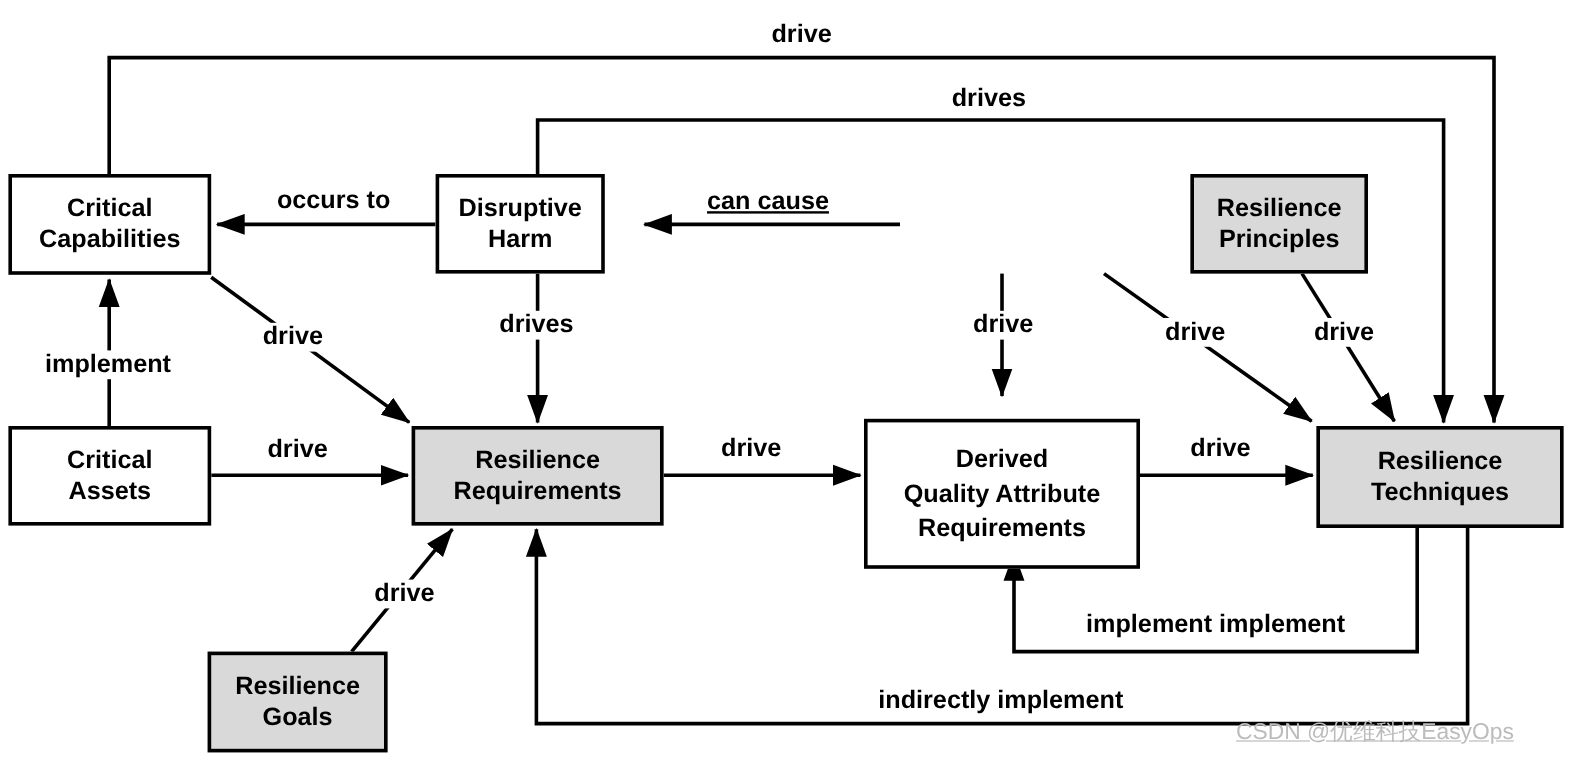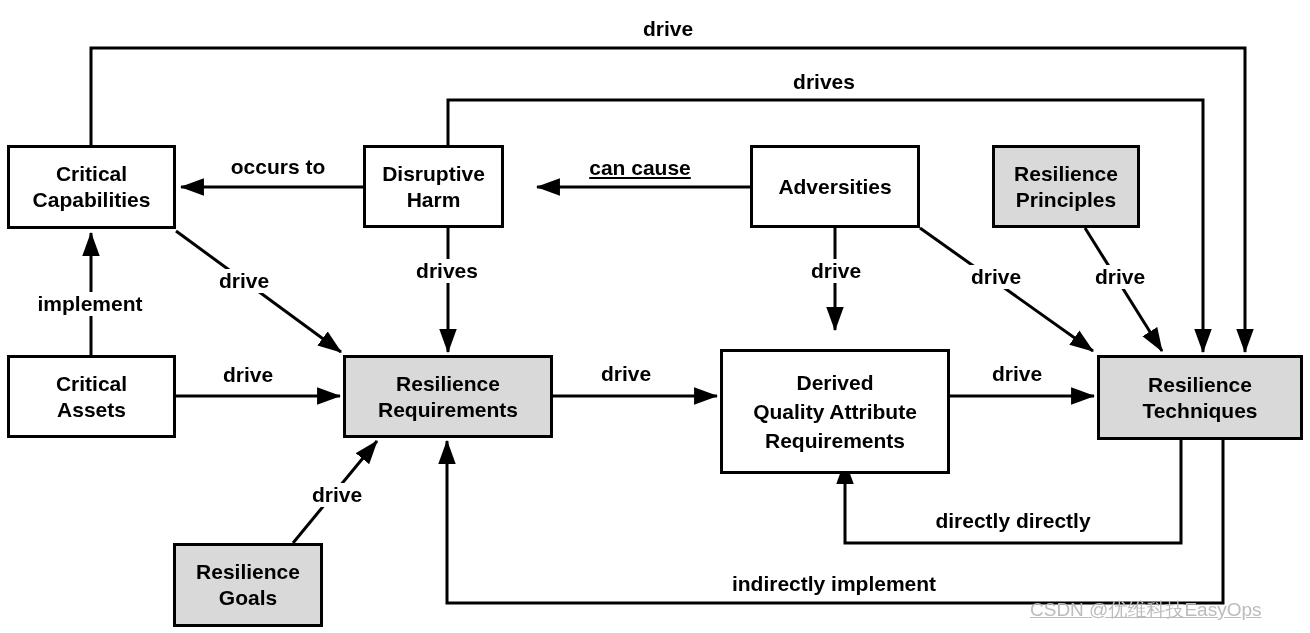--- a/index.html
+++ b/index.html
@@ -85,23 +85,20 @@
   <div class="node" style="left:7px;top:145px;width:169px;height:84px;">
     <span class="nl">Critical</span>
     <span class="nl">Capabilities</span>
   </div>
 
   <div class="node" style="left:363px;top:145px;width:141px;height:83px;">
     <span class="nl">Disruptive</span>
     <span class="nl">Harm</span>
   </div>
 
-  <div class="node" style="left:750px;top:145px;width:170px;height:83px;">
-    <span class="nl">Adversities</span>
-  </div>
 
   <div class="node gray" style="left:992px;top:145px;width:148px;height:83px;">
     <span class="nl">Resilience</span>
     <span class="nl">Principles</span>
   </div>
 
   <div class="node" style="left:7px;top:355px;width:169px;height:83px;">
     <span class="nl">Critical</span>
     <span class="nl">Assets</span>
   </div>
@@ -133,19 +130,19 @@
   <div class="elabel" style="left:640px;top:168px;text-decoration:underline;">can cause</div>
   <div class="elabel" style="left:90px;top:304px;">implement</div>
   <div class="elabel" style="left:244px;top:281px;">drive</div>
   <div class="elabel" style="left:248px;top:375px;">drive</div>
   <div class="elabel" style="left:447px;top:271px;">drives</div>
   <div class="elabel" style="left:626px;top:374px;">drive</div>
   <div class="elabel" style="left:836px;top:271px;">drive</div>
   <div class="elabel" style="left:996px;top:277px;">drive</div>
   <div class="elabel" style="left:1120px;top:277px;">drive</div>
   <div class="elabel" style="left:1017px;top:374px;">drive</div>
-  <div class="elabel" style="left:1013px;top:521px;">directly directly</div>
+  <div class="elabel" style="left:1013px;top:521px;">implement implement</div>
   <div class="elabel" style="left:834px;top:584px;">indirectly implement</div>
   <div class="elabel" style="left:337px;top:495px;">drive</div>
 
   <div class="watermark">CSDN @优维科技EasyOps</div>
 
 </div>
 
 </body></html>

